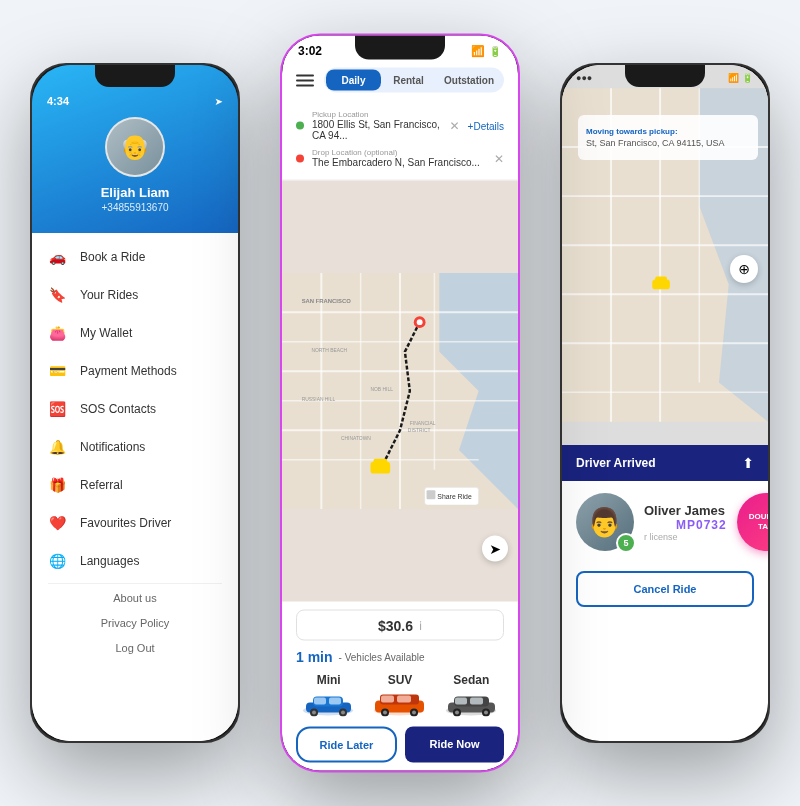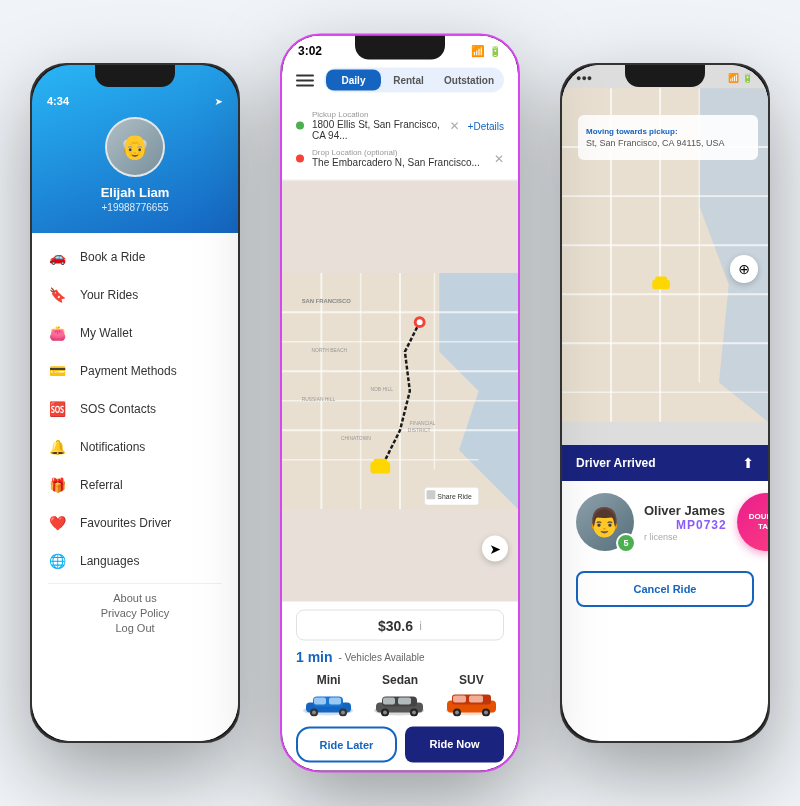--- a/index.html
+++ b/index.html
@@ -181,21 +181,21 @@
     .menu-divider {
       height: 1px;
       background: #f0f0f0;
       margin: 3px 16px;
     }
 
     .menu-footer {
       padding: 5px 16px 10px;
       display: flex;
       flex-direction: column;
-      gap: 3px;
+      gap: 13px;
     }
 
     .menu-footer-link {
       font-size: 11px;
       color: #666;
       text-align: center;
     }
 
     
     .center-screen {
@@ -657,21 +657,21 @@
         <div class="status-bar-left">
           <span class="status-time">4:34</span>
           <div class="status-icons">
             <span style="color:white;font-size:10px;">➤</span>
           </div>
         </div>
         <div class="avatar-container">
           <div class="avatar-placeholder">👴</div>
         </div>
         <div class="user-name">Elijah Liam</div>
-        <div class="user-phone">+19988776655</div>
+        <div class="user-phone">+34855913670</div>
       </div>
       <div class="menu-list">
         <div class="menu-item">
           <div class="menu-icon">🚗</div>
           <span class="menu-label">Book a Ride</span>
         </div>
         <div class="menu-item">
           <div class="menu-icon">🔖</div>
           <span class="menu-label">Your Rides</span>
         </div>
@@ -816,47 +816,47 @@
               <rect x="12" y="8" width="30" height="10" rx="4" fill="#1976d2"></rect>
               <circle cx="13" cy="24" r="4" fill="#333"></circle>
               <circle cx="13" cy="24" r="2" fill="#888"></circle>
               <circle cx="42" cy="24" r="4" fill="#333"></circle>
               <circle cx="42" cy="24" r="2" fill="#888"></circle>
               <rect x="13" y="9" width="12" height="7" rx="2" fill="#bbdefb" opacity="0.8"></rect>
               <rect x="28" y="9" width="12" height="7" rx="2" fill="#bbdefb" opacity="0.8"></rect>
             </svg>
           </div>
           <div class="vehicle-card">
+            <span class="vehicle-name">SUV</span>
+            <svg class="vehicle-img" viewBox="0 0 55 28">
+              <ellipse cx="27" cy="22" rx="25" ry="5" fill="#e65100" opacity="0.2"></ellipse>
+              <rect x="3" y="12" width="49" height="12" rx="4" fill="#e65100"></rect>
+              <rect x="8" y="6" width="39" height="10" rx="3" fill="#bf360c"></rect>
+              <circle cx="13" cy="24" r="4" fill="#222"></circle>
+              <circle cx="13" cy="24" r="2" fill="#888"></circle>
+              <circle cx="42" cy="24" r="4" fill="#222"></circle>
+              <circle cx="42" cy="24" r="2" fill="#888"></circle>
+              <rect x="9" y="7" width="13" height="7" rx="2" fill="#ffccbc" opacity="0.8"></rect>
+              <rect x="25" y="7" width="14" height="7" rx="2" fill="#ffccbc" opacity="0.8"></rect>
+            </svg>
+          </div>
+          <div class="vehicle-card">
             <span class="vehicle-name">Sedan</span>
             <svg class="vehicle-img" viewBox="0 0 55 28">
               <ellipse cx="27" cy="22" rx="25" ry="5" fill="#444" opacity="0.2"></ellipse>
               <rect x="4" y="14" width="47" height="10" rx="4" fill="#555"></rect>
               <rect x="10" y="8" width="35" height="10" rx="4" fill="#444"></rect>
               <circle cx="13" cy="24" r="4" fill="#222"></circle>
               <circle cx="13" cy="24" r="2" fill="#888"></circle>
               <circle cx="42" cy="24" r="4" fill="#222"></circle>
               <circle cx="42" cy="24" r="2" fill="#888"></circle>
               <rect x="11" y="9" width="12" height="7" rx="2" fill="#cfd8dc" opacity="0.8"></rect>
               <rect x="26" y="9" width="13" height="7" rx="2" fill="#cfd8dc" opacity="0.8"></rect>
             </svg>
           </div>
-          <div class="vehicle-card">
-            <span class="vehicle-name">SUV</span>
-            <svg class="vehicle-img" viewBox="0 0 55 28">
-              <ellipse cx="27" cy="22" rx="25" ry="5" fill="#e65100" opacity="0.2"></ellipse>
-              <rect x="3" y="12" width="49" height="12" rx="4" fill="#e65100"></rect>
-              <rect x="8" y="6" width="39" height="10" rx="3" fill="#bf360c"></rect>
-              <circle cx="13" cy="24" r="4" fill="#222"></circle>
-              <circle cx="13" cy="24" r="2" fill="#888"></circle>
-              <circle cx="42" cy="24" r="4" fill="#222"></circle>
-              <circle cx="42" cy="24" r="2" fill="#888"></circle>
-              <rect x="9" y="7" width="13" height="7" rx="2" fill="#ffccbc" opacity="0.8"></rect>
-              <rect x="25" y="7" width="14" height="7" rx="2" fill="#ffccbc" opacity="0.8"></rect>
-            </svg>
-          </div>
         </div>
         <div class="action-row">
           <div class="btn-later">Ride Later</div>
           <div class="btn-now">Ride Now</div>
         </div>
       </div>
     </div>
   </div>
 
   <div class="phone phone-right">

